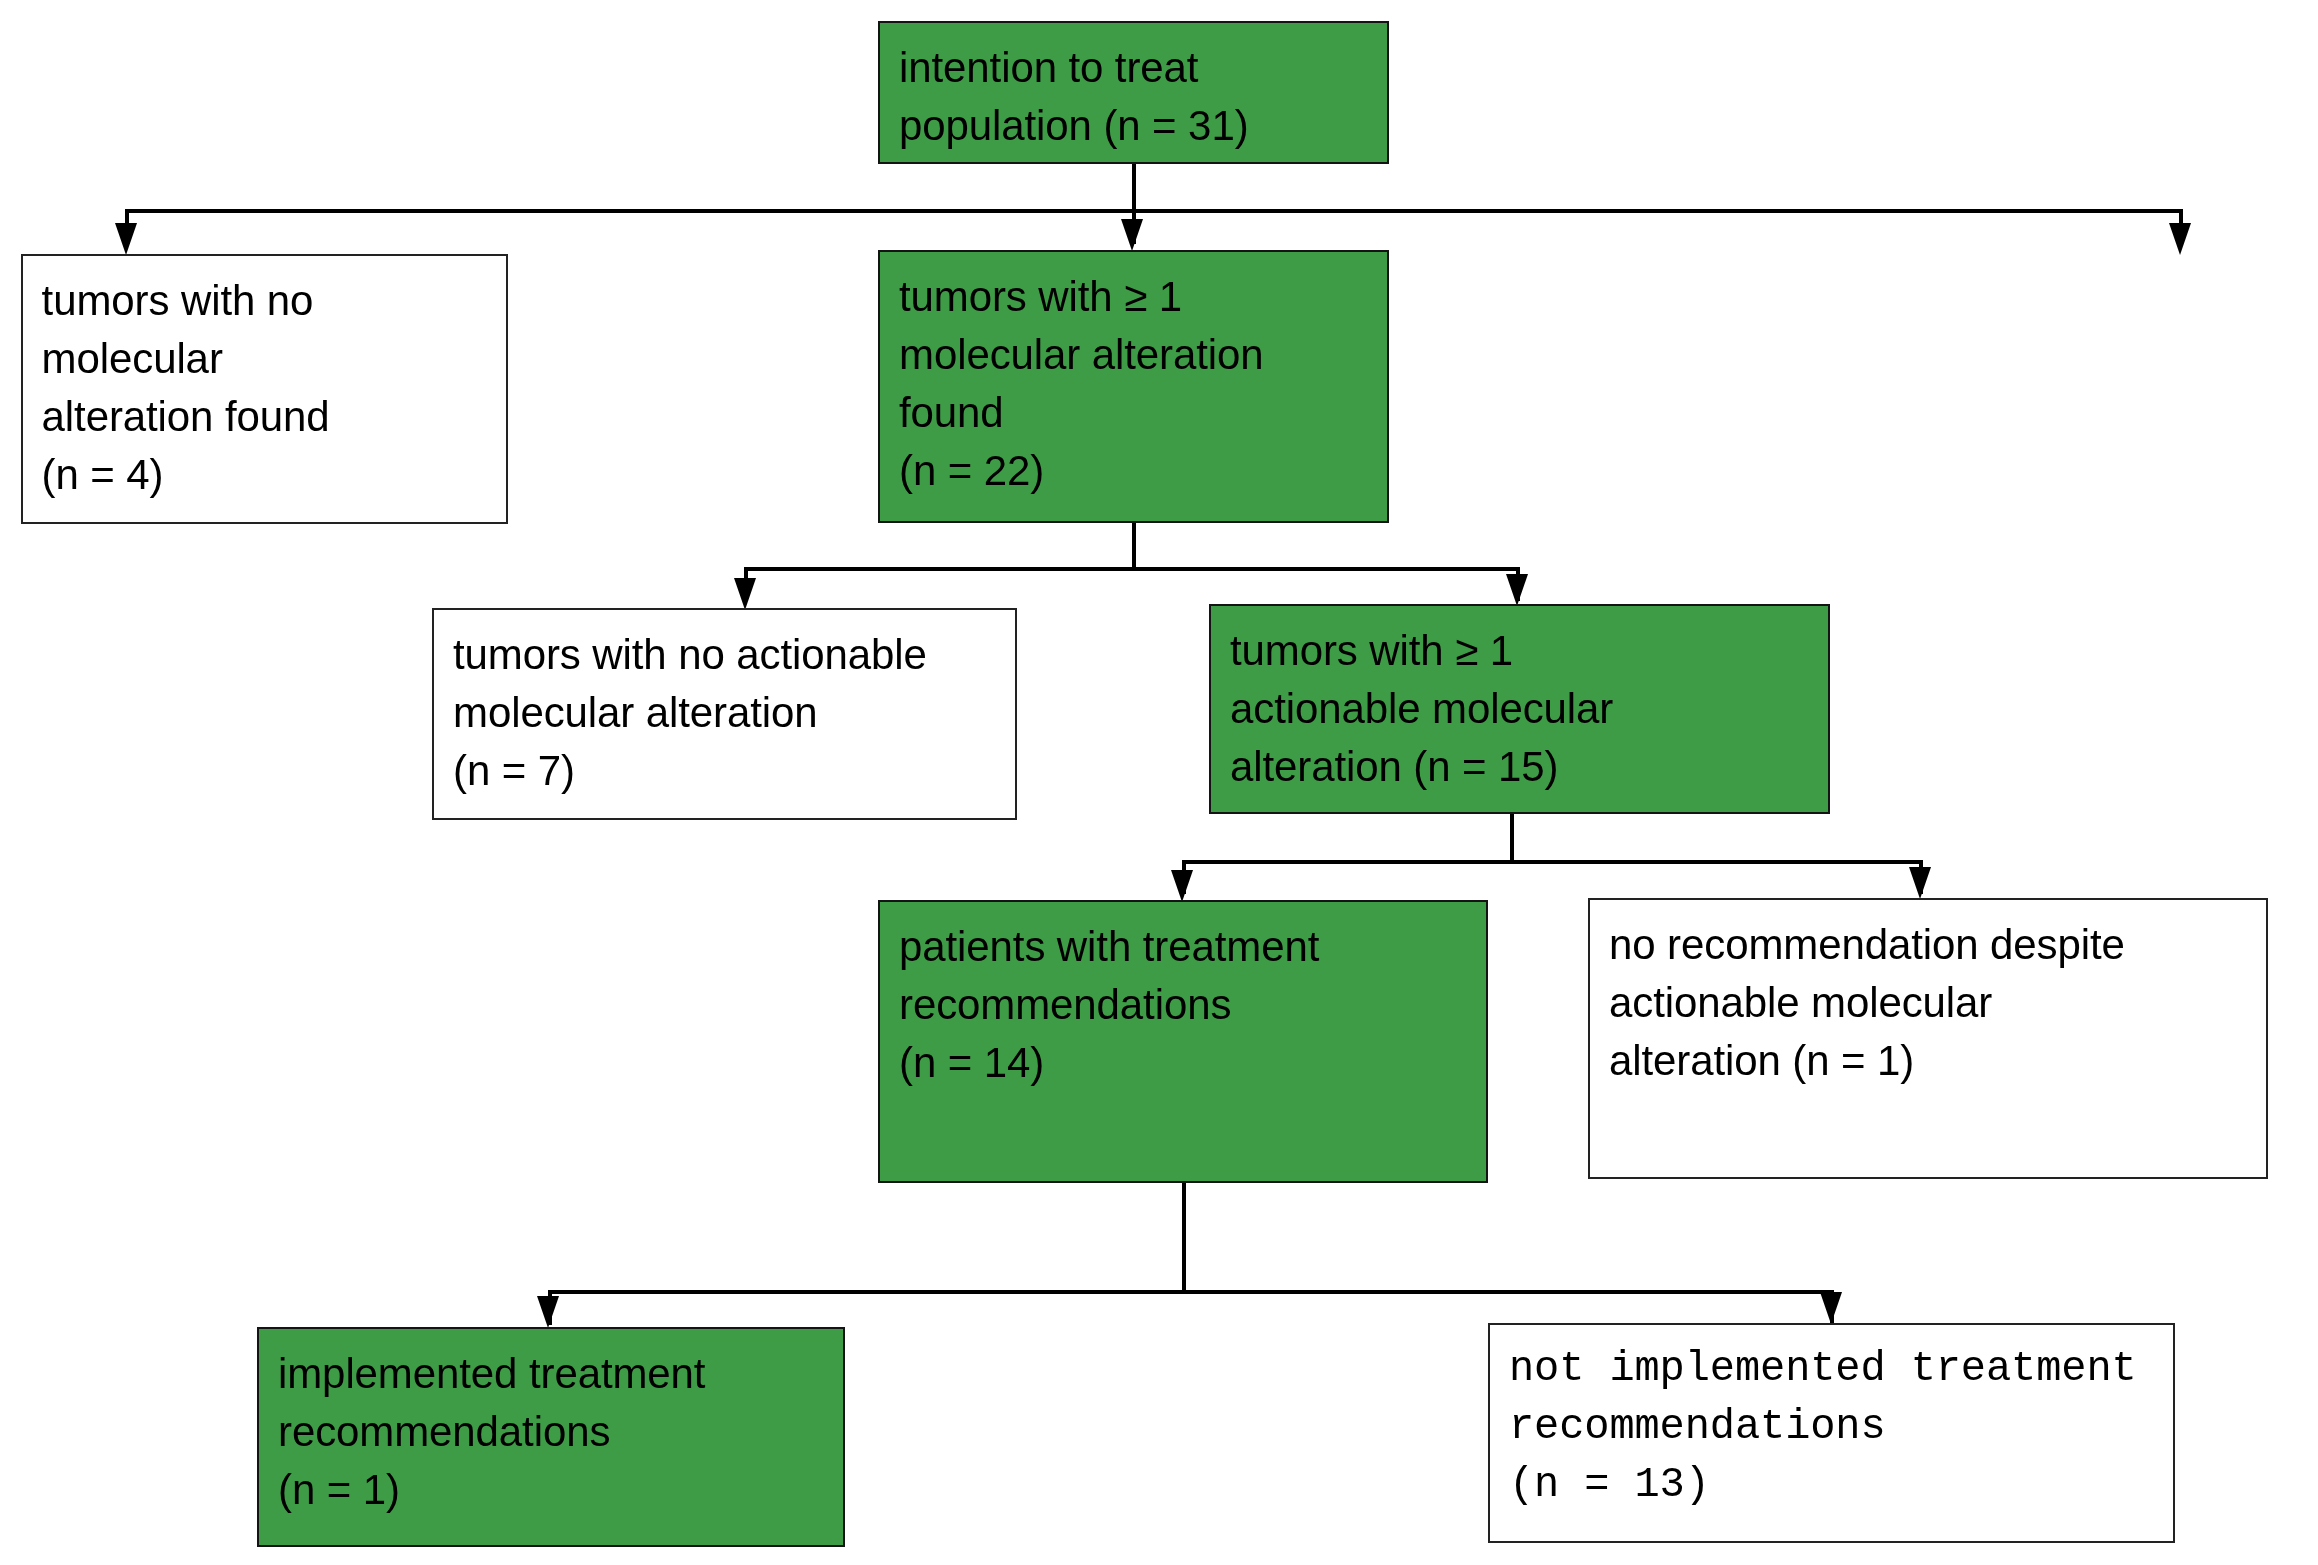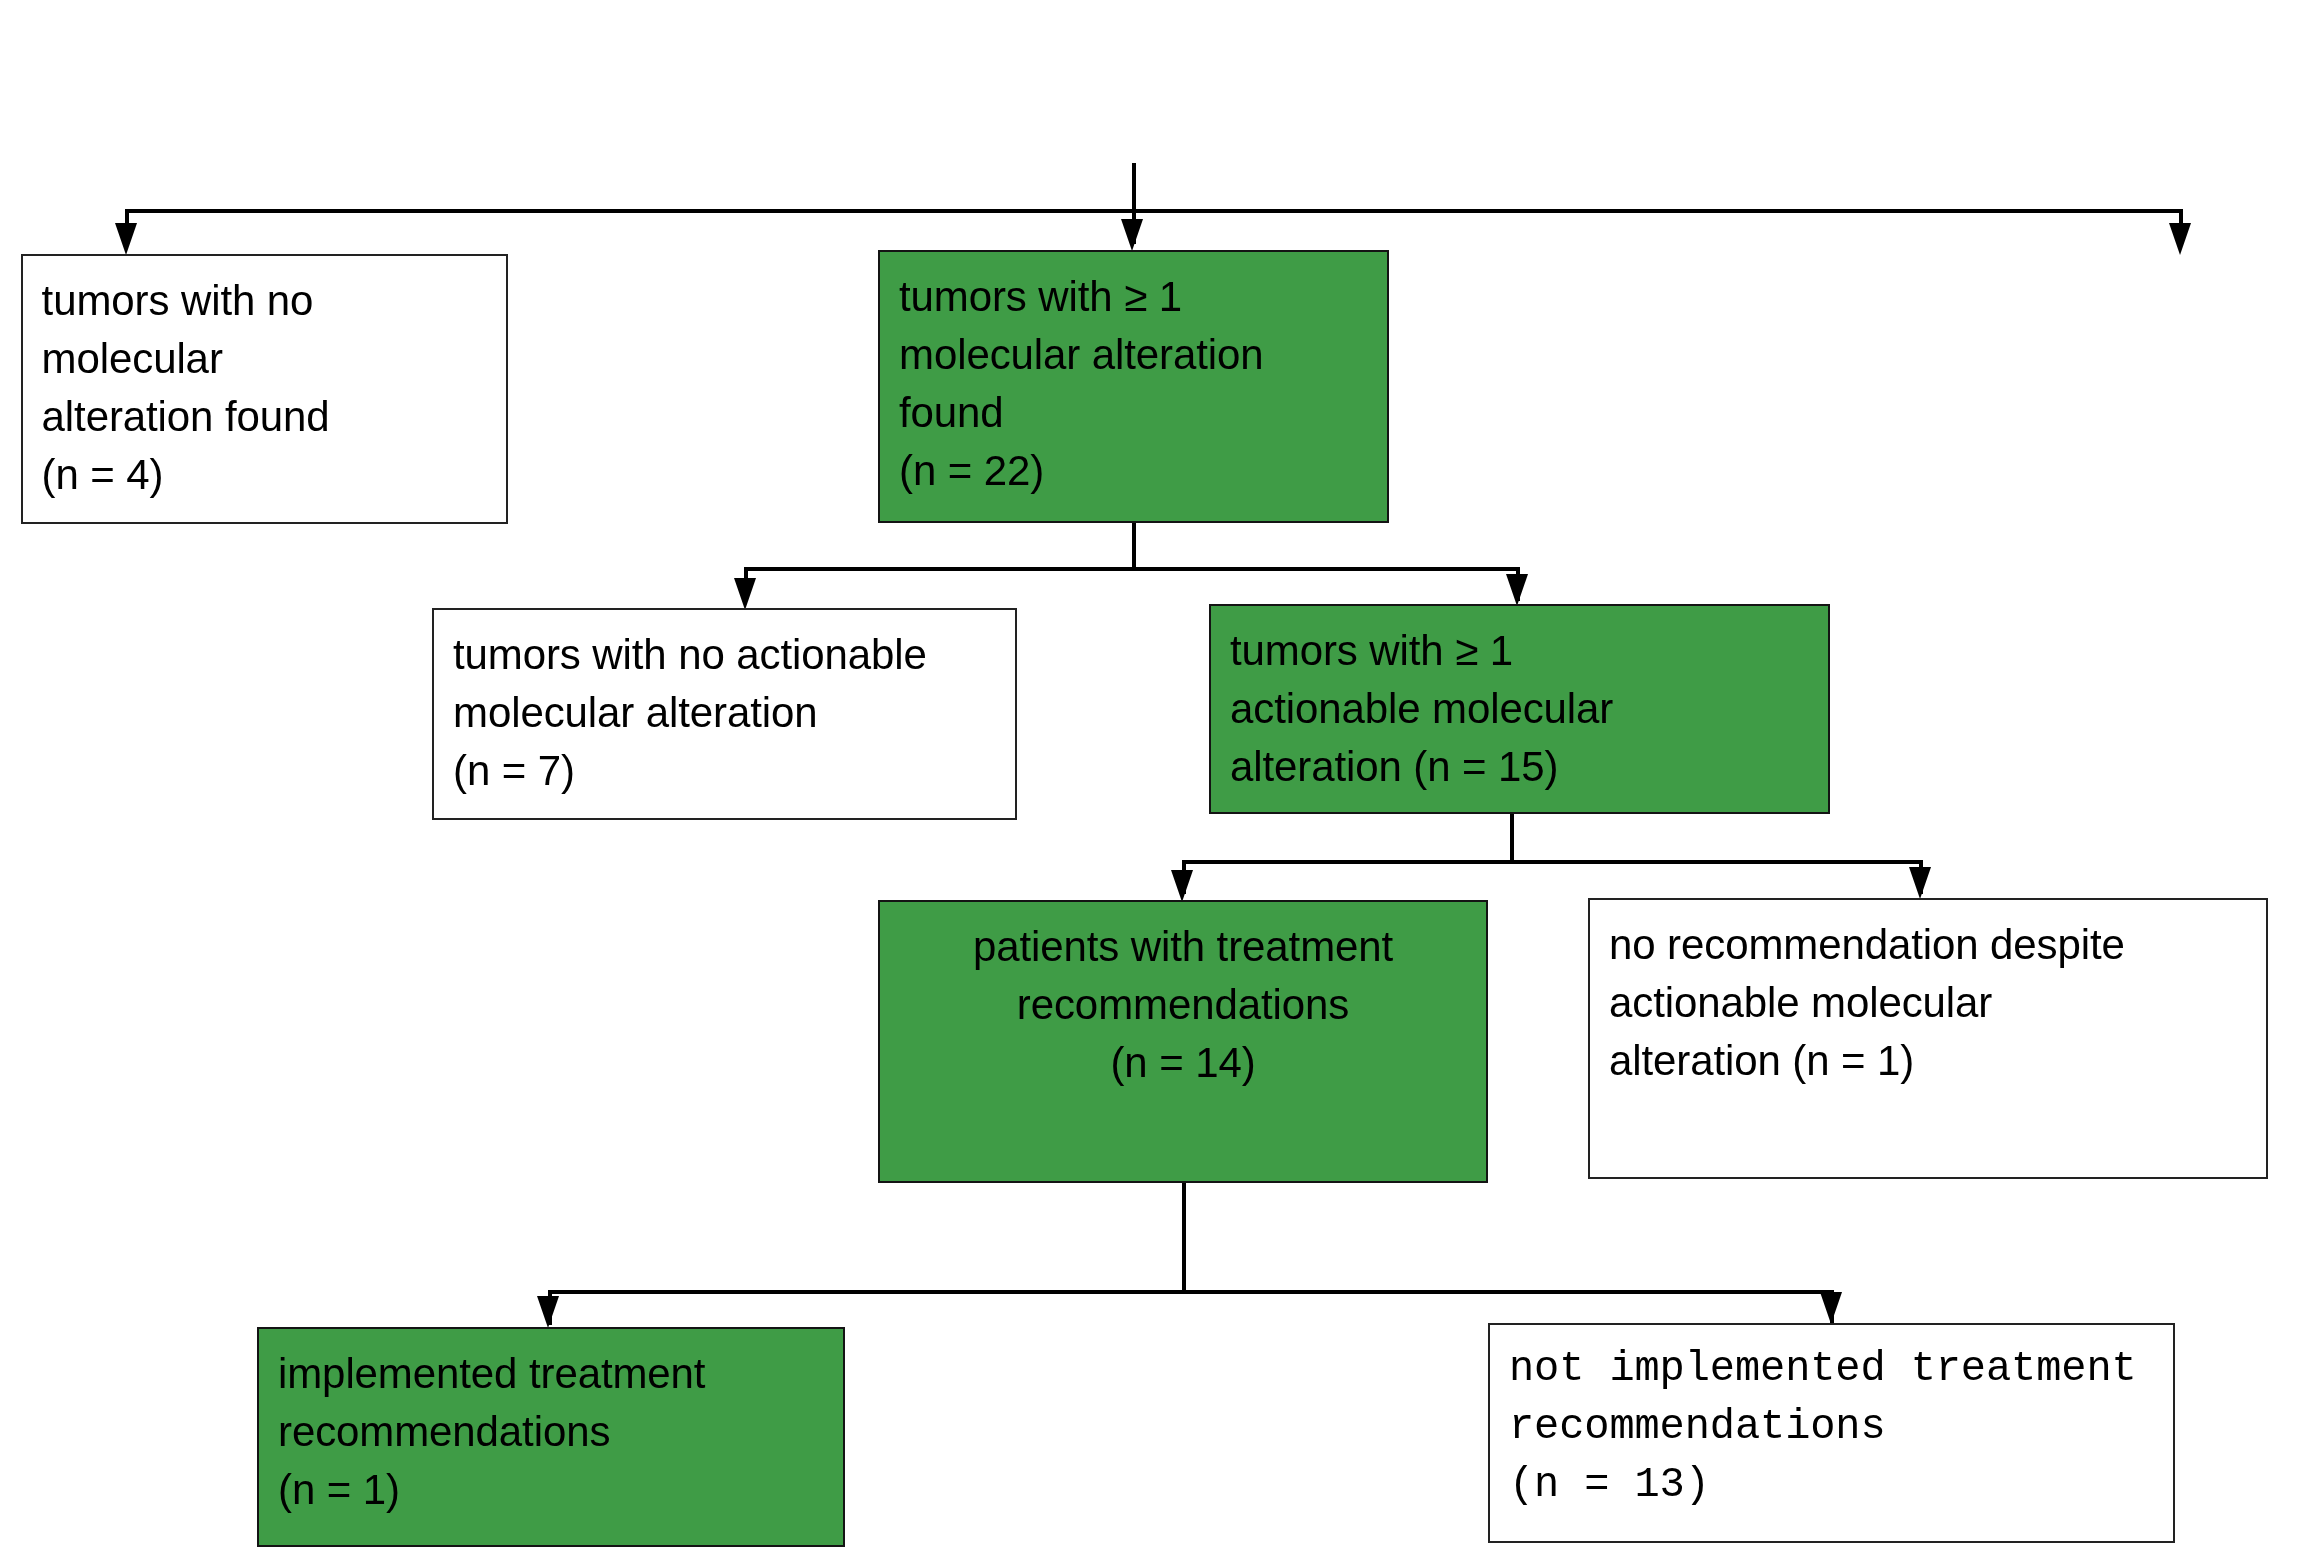--- a/index.html
+++ b/index.html
@@ -86,20 +86,24 @@
   <div class="arrow" style="left:1171px; top:870px;"></div>
   <div class="arrow" style="left:1909px; top:867px;"></div>
 
   <div class="edge-v" style="left:1182px; top:1183px; height:110px;"></div>
   <div class="edge-h" style="left:548px; top:1290px; width:1286px;"></div>
   <div class="edge-v" style="left:548px; top:1290px; height:35px;"></div>
   <div class="edge-v" style="left:1830px; top:1290px; height:35px;"></div>
   <div class="arrow" style="left:537px; top:1296px;"></div>
   <div class="arrow" style="left:1820px; top:1292px;"></div>
 
+  <div class="node green" style="left:878px; top:20.6px; width:511px; height:143px;">
+    <span class="label">intention to treat
+population (n =  31)</span>
+  </div>
 
   <div class="node white" style="left:20.6px; top:254px; width:487px; height:270px;">
     <span class="label">tumors with no
 molecular
 alteration found
 (n = 4)</span>
   </div>
 
   <div class="node green" style="left:878px; top:250px; width:511px; height:273px;">
     <span class="label">tumors with ≥ 1
@@ -114,21 +118,21 @@
 molecular alteration
 (n = 7)</span>
   </div>
 
   <div class="node green" style="left:1209px; top:604px; width:621px; height:210px;">
     <span class="label">tumors with ≥ 1
 actionable molecular
 alteration (n = 15)</span>
   </div>
 
-  <div class="node green" style="left:878px; top:900px; width:610px; height:283px;text-align:center;">
+  <div class="node green" style="left:878px; top:900px; width:610px; height:283px;">
     <span class="label">patients with treatment
 recommendations
 (n = 14)</span>
   </div>
 
   <div class="node white" style="left:1588px; top:898px; width:680px; height:281px;">
     <span class="label">no recommendation despite
 actionable molecular
 alteration (n = 1)</span>
   </div>

